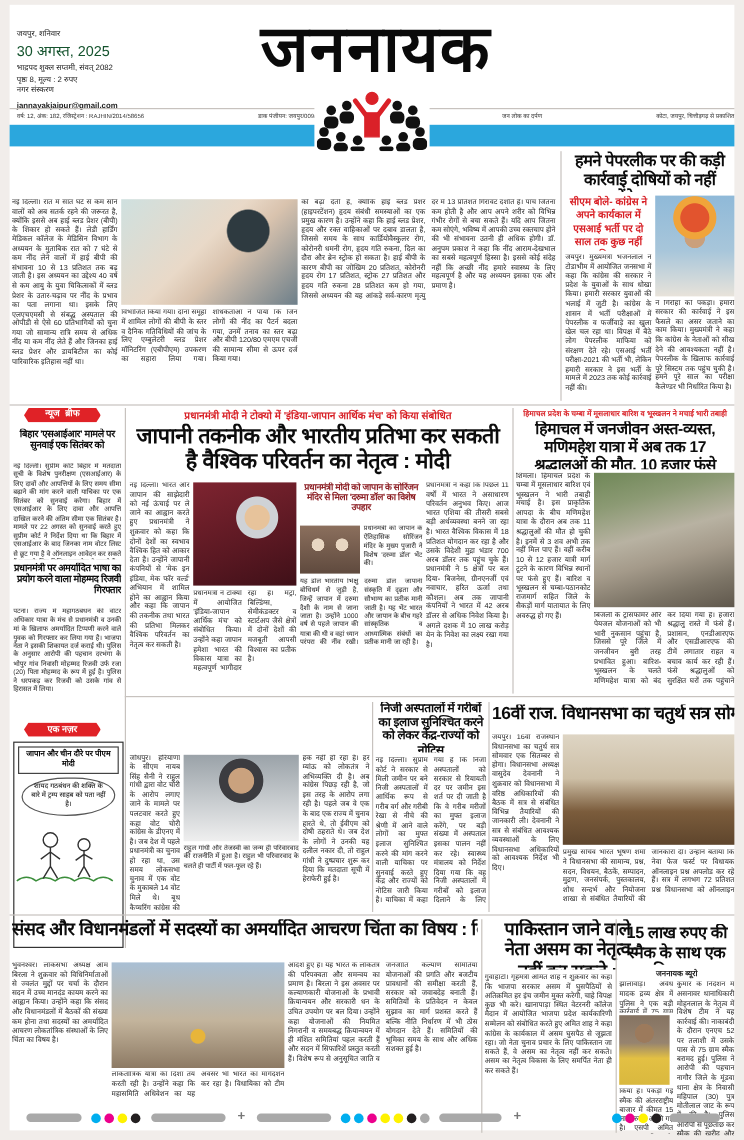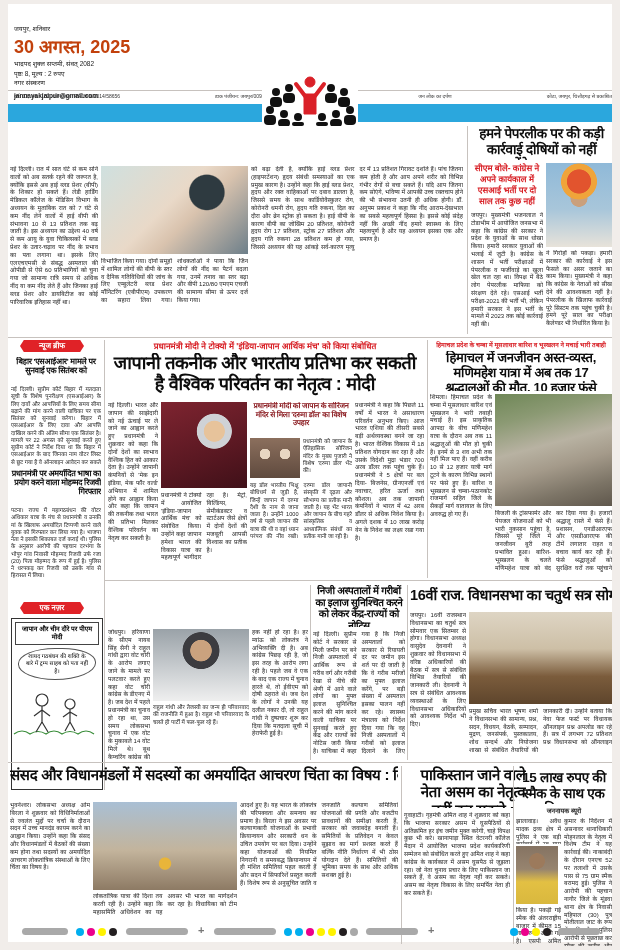--- a/index.html
+++ b/index.html
@@ -11,21 +11,21 @@
   .hl{font-weight:800;color:#0c0c0c;text-align:center;line-height:1.15;overflow:hidden;letter-spacing:-0.3px;}
   .kicker{color:#d82127;font-weight:700;text-align:center;overflow:hidden;white-space:nowrap;}
   .redsub{color:#d82127;font-weight:700;text-align:center;line-height:1.3;overflow:hidden;}
   .tab{background:#e02227;color:#fff;font-weight:700;font-size:7.5px;text-align:center;line-height:12px;clip-path:polygon(6% 0,94% 0,100% 50%,94% 100%,6% 100%,0 50%);}
   .vrule{position:absolute;width:1px;background:#c7c2be;}
   .hrule{position:absolute;height:1px;background:#c7c2be;}
   .photo{position:absolute;overflow:hidden;}
   .byline{font-size:6.5px;font-weight:700;text-align:center;color:#222;}
   
   .hdr-small{font-size:6.5px;color:#222;line-height:1.45;}
-  .hdr-date{font-size:18px;font-weight:700;color:#c2410c;margin:1px 0;}
+  .hdr-date{font-size:12px;font-weight:400;color:#14532d;margin:1px 0;}
   .masthead{font-weight:900;color:#0a0a0a;text-align:center;font-size:54px;line-height:1.1;letter-spacing:1px;overflow:hidden;}
   .issue{font-size:5px;color:#333;white-space:nowrap;overflow:hidden;}
   .cyanbar{position:absolute;background:#2ba7dd;}
   .logo-wrap{position:absolute;background:#fff;display:flex;align-items:center;justify-content:center;}
   
   .ph-bp{background:radial-gradient(circle at 72% 30%,#2e3a40 0 14%,transparent 15%),linear-gradient(135deg,#cfe0df 0%,#e9d9c8 45%,#d9c3ae 60%,#6d7f8a 100%);}
   .ph-cm{background:radial-gradient(circle at 50% 22%,#e2542e 0 16%,#f0a43a 17% 24%,transparent 25%),radial-gradient(circle at 50% 42%,#caa07c 0 14%,transparent 15%),linear-gradient(180deg,#8fb9d8 0%,#a8c6da 55%,#e8e3da 100%);}
   .ph-modi{background:radial-gradient(circle at 62% 34%,#e7c39b 0 13%,#cfd2d6 14% 22%,transparent 23%),linear-gradient(160deg,#7e2430 0%,#5a1822 60%,#3f1018 100%);}
   .ph-daruma{background:radial-gradient(circle at 30% 40%,#e8d6c2 0 12%,transparent 13%),radial-gradient(circle at 70% 40%,#e8d6c2 0 12%,transparent 13%),linear-gradient(180deg,#8b6f5d 0%,#5f4a3e 100%);}
   .ph-slide{background:linear-gradient(165deg,#6f8757 0%,#8c9a74 22%,#b8b2a2 45%,#a49a8a 62%,#7c7466 82%,#5f574c 100%);}
@@ -49,20 +49,21 @@
   <div class="sheet"></div>
 
   <div class="abs" style="left:14px;top:24px;width:132px;">
     <div class="hdr-small">जयपुर, शनिवार</div>
     <div class="hdr-date">30 अगस्त, 2025</div>
     <div class="hdr-small">भाद्रपद शुक्ल सप्तमी, संवत् 2082</div>
     <div class="hdr-small">पृष्ठः 8, मूल्य : 2 रुपए</div>
     <div class="hdr-small">नगर संस्करण</div>
     <div class="hdr-small" style="font-weight:700;margin-top:3px;">jannayakjaipur@gmail.com</div>
   </div>
+  <div class="abs masthead" style="left:148px;top:12px;width:330px;height:78px;">जननायक</div>
 
   <div class="hrule" style="left:8px;top:90px;width:604px;"></div>
   <div class="abs issue" style="left:14px;top:93px;width:170px;">वर्ष: 12, अंक: 182, रजिस्ट्रेशन : RAJHIN/2014/58656</div>
   <div class="abs issue" style="left:215px;top:93px;width:130px;">डाक पंजीयन: जयपुर/009/2024-26</div>
   <div class="abs issue" style="left:390px;top:93px;width:90px;text-align:center;">जन लोक का दर्पण</div>
   <div class="abs issue" style="left:480px;top:93px;width:132px;text-align:right;">कोटा, जयपुर, चित्तौड़गढ़ से प्रकाशित</div>
 
   <div class="cyanbar" style="left:8px;top:104px;width:604px;height:18px;"></div>
   <div class="logo-wrap" style="left:262px;top:72px;width:96px;height:56px;">
     <svg width="92" height="52" viewBox="0 0 92 52">
@@ -105,21 +106,21 @@
   <div class="vrule" style="left:467px;top:126px;height:208px;"></div>
   <div class="abs hl" style="left:471px;top:126px;width:141px;font-size:13.5px;height:34px;">हमने पेपरलीक पर की कड़ी कार्रवाई दोषियों को नहीं बख्शेंगे : भजनलाल</div>
   <div class="abs redsub" style="left:471px;top:163px;width:72px;font-size:8.5px;height:46px;">सीएम बोले- कांग्रेस ने अपने कार्यकाल में एसआई भर्ती पर दो साल तक कुछ नहीं किया</div>
   <div class="photo ph-cm" style="left:546px;top:163px;width:66px;height:84px;"></div>
   <div class="abs body-txt" style="left:471px;top:212px;width:72px;height:122px;">जयपुर। मुख्यमंत्री भजनलाल ने टोडाभीम में आयोजित जनसभा में कहा कि कांग्रेस की सरकार ने प्रदेश के युवाओं के साथ धोखा किया। हमारी सरकार युवाओं की भलाई में जुटी है। कांग्रेस के शासन में भर्ती परीक्षाओं में पेपरलीक व फर्जीवाड़े का खुला खेल चल रहा था। विपक्ष में बैठे लोग पेपरलीक माफिया को संरक्षण देते रहे। एसआई भर्ती परीक्षा-2021 की भर्ती भी, लेकिन हमारी सरकार ने इस भर्ती के मामले में 2023 तक कोई कार्रवाई नहीं की।</div>
   <div class="abs body-txt" style="left:546px;top:250px;width:66px;height:84px;">ने गिरोहों को पकड़ा। हमारी सरकार की कार्रवाई ने इस फैसले का असर जताने का काम किया। मुख्यमंत्री ने कहा कि कांग्रेस के नेताओं को सीख देने की आवश्यकता नहीं है। पेपरलीक के खिलाफ कार्रवाई पूरे सिस्टम तक पहुंच चुकी है। हमने पूरे साल का परीक्षा कैलेण्डर भी निर्धारित किया है।</div>
 
   <div class="hrule" style="left:8px;top:337px;width:604px;"></div>
 
   <div class="vrule" style="left:104px;top:340px;height:450px;"></div>
-  <div class="abs tab" style="left:20px;top:340px;width:64px;height:12px;">न्यूज ब्रीफ</div>
+  <div class="abs tab" style="left:20px;top:340px;width:64px;height:12px;font-family:Liberation Mono, monospace;">न्यूज ब्रीफ</div>
   <div class="abs hl" style="left:11px;top:357px;width:90px;font-size:8px;height:26px;">बिहार 'एसआईआर' मामले पर सुनवाई एक सितंबर को</div>
   <div class="abs body-txt" style="left:11px;top:386px;width:90px;height:80px;font-size:5.6px;">नई दिल्ली। सुप्रीम कोर्ट बिहार में मतदाता सूची के विशेष पुनरीक्षण (एसआईआर) के लिए दावों और आपत्तियों के लिए समय सीमा बढ़ाने की मांग करने वाली याचिका पर एक सितंबर को सुनवाई करेगा। बिहार में एसआईआर के लिए दावा और आपत्ति दाखिल करने की अंतिम सीमा एक सितंबर है। मामले पर 22 अगस्त को सुनवाई करते हुए सुप्रीम कोर्ट ने निर्देश दिया था कि बिहार में एसआईआर के बाद जिनका नाम वोटर लिस्ट से छूट गया है वे ऑनलाइन आवेदन कर सकते हैं व इसके लिए विभिन्न दस्तावेज दे सकते हैं।</div>
   <div class="abs hl" style="left:11px;top:469px;width:90px;font-size:8px;height:36px;text-align:right;">प्रधानमंत्री पर अमर्यादित भाषा का प्रयोग करने वाला मोहम्मद रिजवी गिरफ्तार</div>
   <div class="abs body-txt" style="left:11px;top:507px;width:90px;height:90px;font-size:5.6px;">पटना। राज्य में महागठबंधन की वोटर अधिकार यात्रा के मंच से प्रधानमंत्री व उनकी मां के खिलाफ अमर्यादित टिप्पणी करने वाले युवक को गिरफ्तार कर लिया गया है। भाजपा नेता ने इसकी शिकायत दर्ज कराई थी। पुलिस के अनुसार आरोपी की पहचान दरभंगा के भोपुर गांव निवासी मोहम्मद रिजवी उर्फ रजा (20) पिता मोहम्मद के रूप में हुई है। पुलिस ने धरपकड़ कर रिजवी को उसके गांव से हिरासत में लिया।</div>
   <div class="abs tab" style="left:20px;top:602px;width:64px;height:12px;">एक नज़र</div>
   <div class="abs cartoon" style="left:11px;top:618px;width:90px;height:170px;">
     <div class="cap">जापान और चीन दौरे पर पीएम मोदी</div>
     <div class="cloud">शायद गठबंधन की शक्ति के बारे में ट्रम्प साहब को पता नहीं है।</div>
     <svg width="88" height="58" viewBox="0 0 88 58">
       <path d="M2,52 q8,-6 16,0 q8,-5 16,0 q8,-6 16,0 q8,-5 16,0 q8,-6 16,0" stroke="#3a8d3a" fill="none" stroke-width="1.2"></path>

